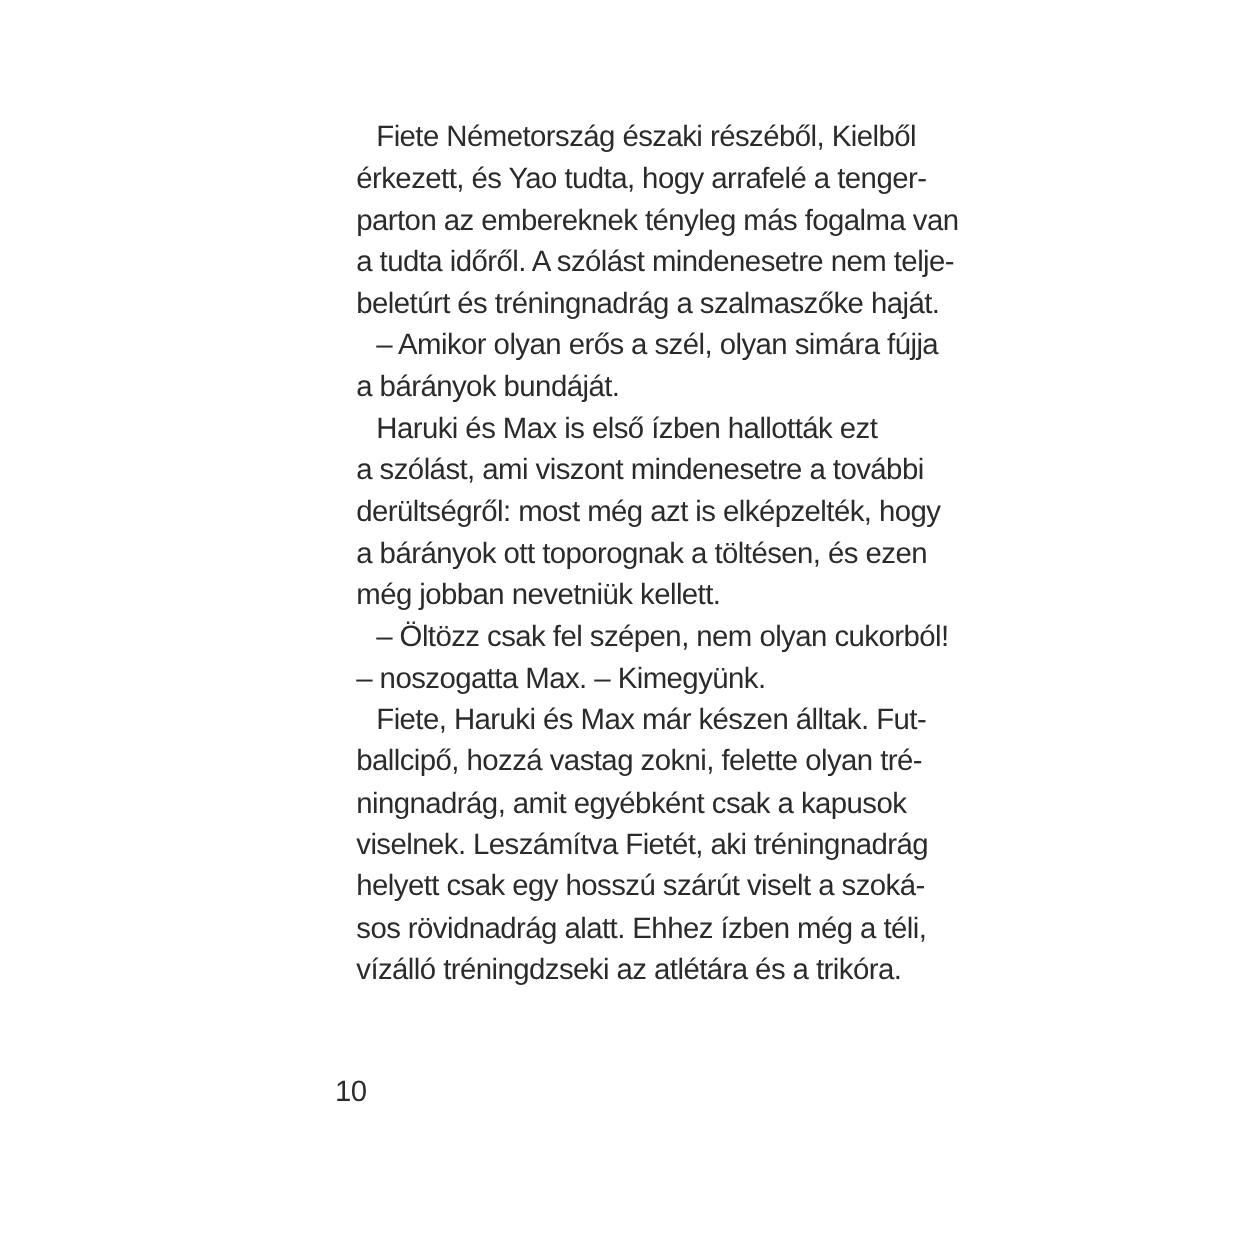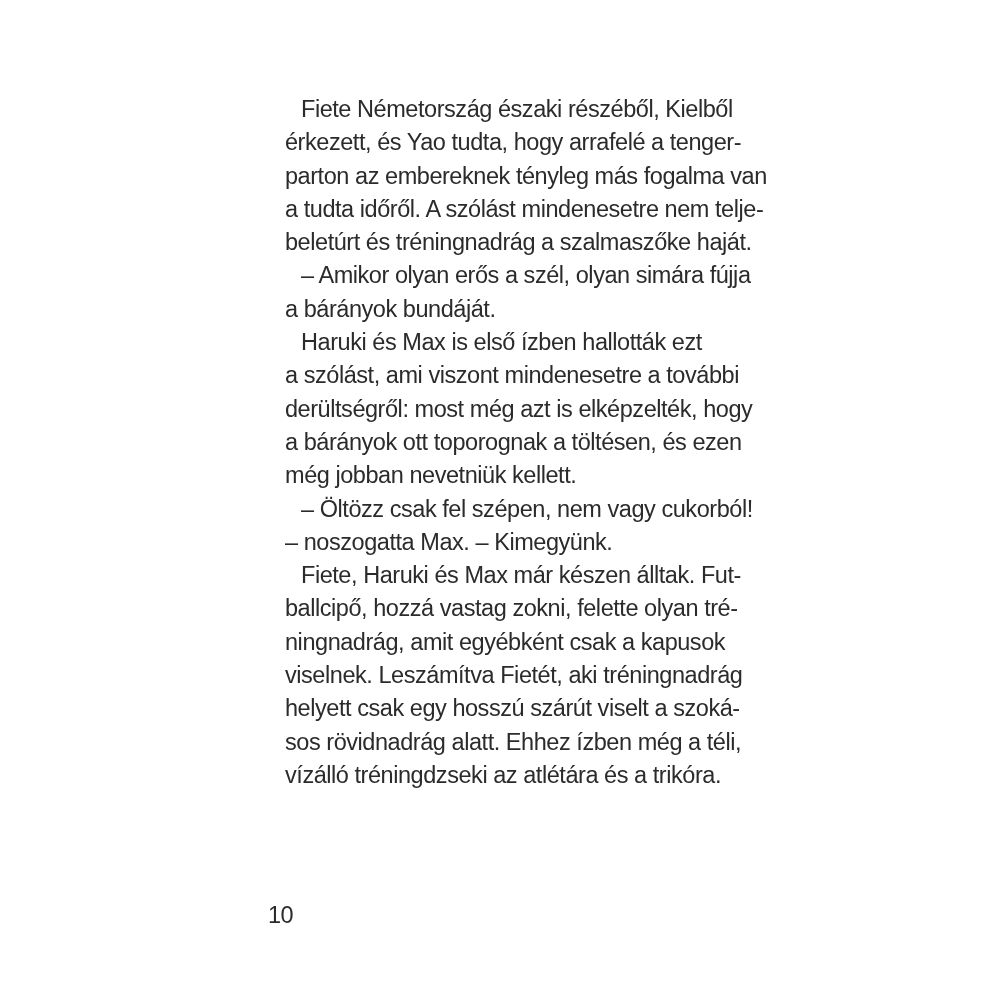--- a/index.html
+++ b/index.html
@@ -43,21 +43,20 @@
     padding-left: 16px;
   }
   .page-number {
     position: absolute;
     left: 268px;
     top: 857px;
     color: #2b2b2b;
     font-size: 23.5px;
     line-height: 33.3px;
     letter-spacing: -0.45px;
-    margin-top: 42px;
   }
 </style>
 </head>
 <body style="background: rgb(255, 255, 255);">
 
 <div class="book-page">
   <div class="text-block" style="color: rgb(43, 43, 43);">
       <div class="para">
         <div class="line first">Fiete Németország északi részéből, Kielből</div>
         <div class="line">érkezett, és Yao tudta, hogy arrafelé a tenger-</div>
@@ -70,21 +69,21 @@
         <div class="line">a bárányok bundáját.</div>
       </div>
       <div class="para">
         <div class="line first">Haruki és Max is első ízben hallották ezt</div>
         <div class="line">a szólást, ami viszont mindenesetre a további</div>
         <div class="line">derültségről: most még azt is elképzelték, hogy</div>
         <div class="line">a bárányok ott toporognak a töltésen, és ezen</div>
         <div class="line">még jobban nevetniük kellett.</div>
       </div>
       <div class="para">
-        <div class="line first">– Öltözz csak fel szépen, nem vagy cukorból!</div>
+        <div class="line first">– Öltözz csak fel szépen, nem olyan cukorból!</div>
         <div class="line">– noszogatta Max. – Kimegyünk.</div>
       </div>
       <div class="para">
         <div class="line first">Fiete, Haruki és Max már készen álltak. Fut-</div>
         <div class="line">ballcipő, hozzá vastag zokni, felette olyan tré-</div>
         <div class="line">ningnadrág, amit egyébként csak a kapusok</div>
         <div class="line">viselnek. Leszámítva Fietét, aki tréningnadrág</div>
         <div class="line">helyett csak egy hosszú szárút viselt a szoká-</div>
         <div class="line">sos rövidnadrág alatt. Ehhez ízben még a téli,</div>
         <div class="line">vízálló tréningdzseki az atlétára és a trikóra.</div>

